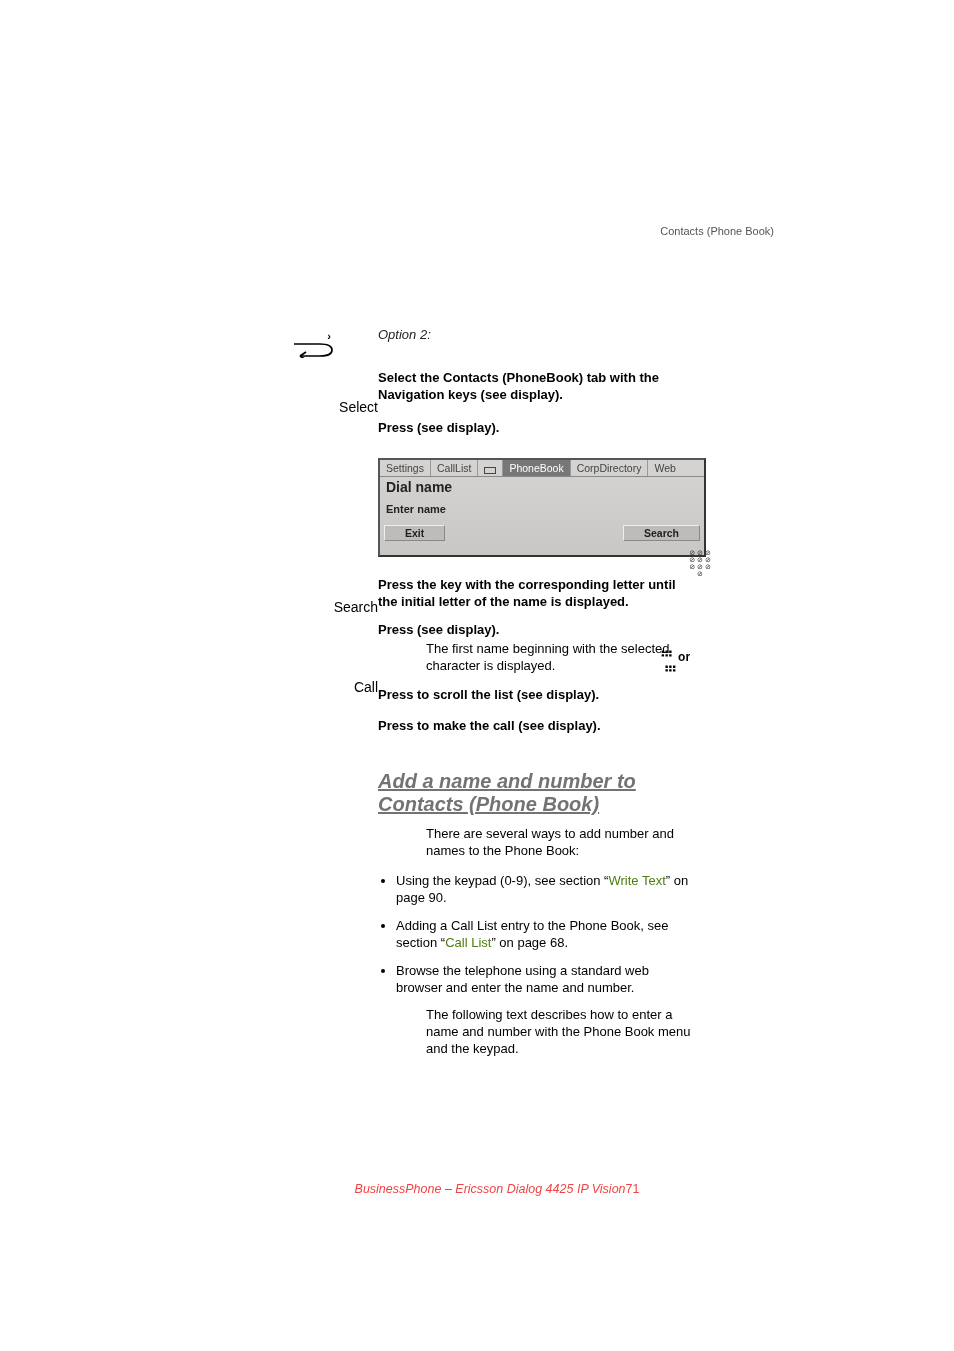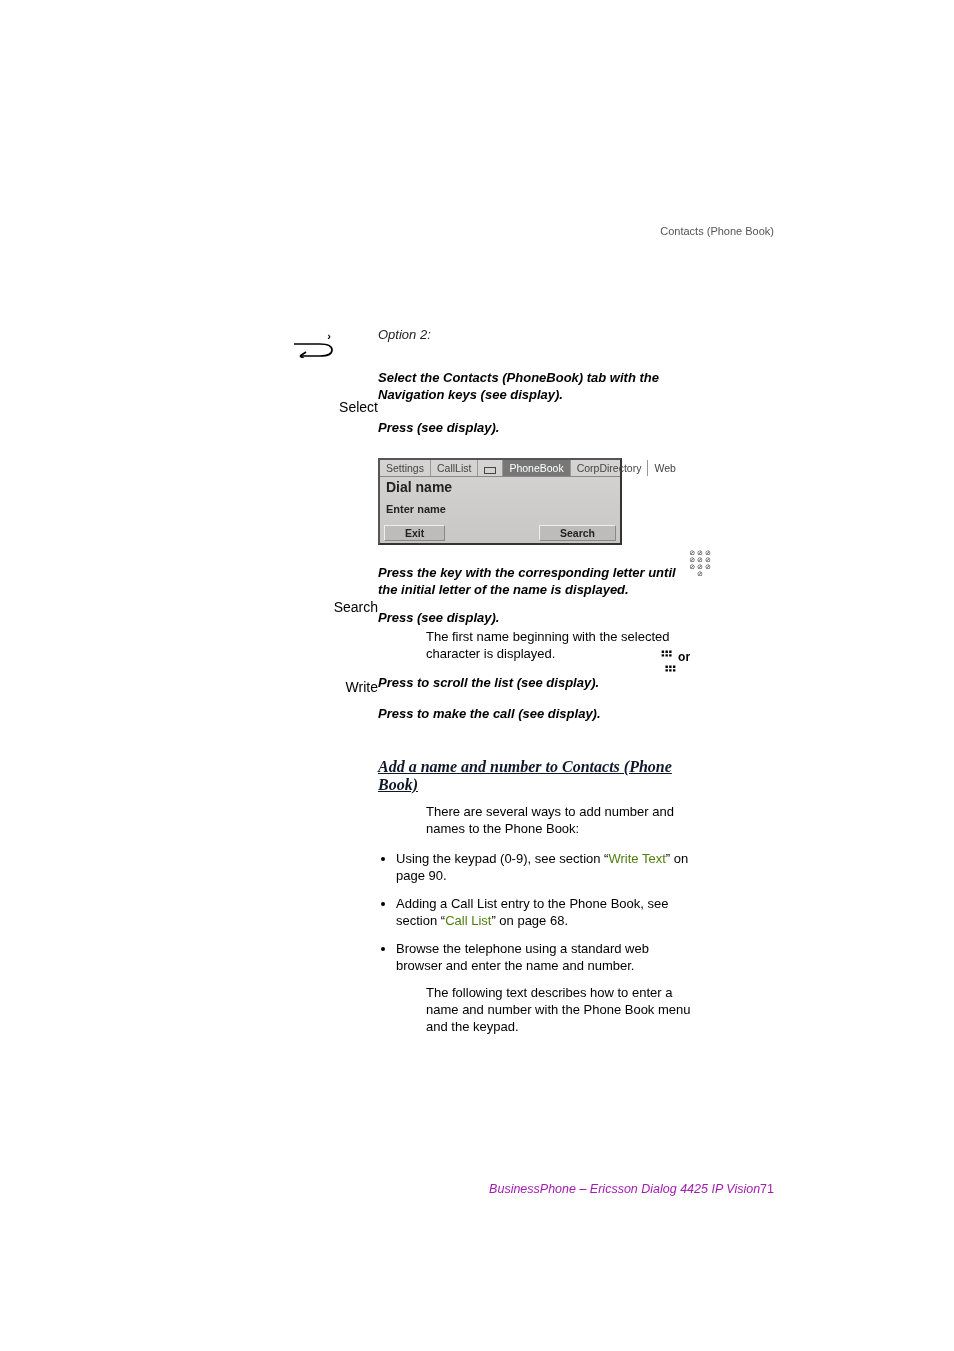--- a/index.html
+++ b/index.html
@@ -34,21 +34,20 @@
   }
   .option-label {
     font-style: italic;
     color: #222;
     margin-bottom: 28px;
   }
   .bold-p {
     font-weight: bold;
     margin-bottom: 8px;
     line-height: 1.3;
-    font-style: italic;
   }
   .plain-p {
     margin-bottom: 12px;
     line-height: 1.3;
     margin-left: 48px;
   }
   .nav-icon {
     position: absolute;
     left: 290px;
     top: 330px;
@@ -61,21 +60,21 @@
     display: block;
     text-align: center;
     margin-left: 28px;
     margin-bottom: -2px;
   }
   .phone-display {
     border: 2.5px solid #555;
     border-right-color: #333;
     border-bottom-color: #333;
     background: linear-gradient(#d5d4d3, #c8c7c5);
-    width: 244px;
+    width: 328px;
     margin-top: 21px;
     margin-bottom: 18px;
     font-size: 11px;
     color: #222;
   }
   .tabs {
     display: flex;
     border-bottom: 1px solid #888;
   }
   .tab {
@@ -99,21 +98,21 @@
     display: inline-block;
   }
   .display-body {
     padding: 2px 6px 10px;
   }
   .dial-name { font-weight: bold; font-size: 14px; }
   .enter-name { font-weight: bold; font-size: 11px; margin-top: 8px; }
   .softkeys {
     display: flex;
     justify-content: space-between;
-    padding: 0 4px 2px;
+    padding: 0 4px 14px;
   }
   .softkey {
     background: #bdbcba;
     border: 1px solid #888;
     border-top-color: #eee;
     border-left-color: #eee;
     padding: 1px 20px;
     font-weight: bold;
     font-size: 10.5px;
   }
@@ -140,46 +139,45 @@
   }
   .fine-dots2::before {
     content: "⠘⠛";
     font-size: 13px;
     letter-spacing: -2px;
   }
   .subhead {
     font-weight: bold;
     font-style: italic;
     text-decoration: underline;
-    font-size: 16px;
+    font-size: 20px;
     margin-bottom: 10px;
     margin-top: 35px;
-    color: #0f172a;
-    font-family: Liberation Serif, serif;
+    color: #737373;
   }
   ul {
     list-style: disc;
     margin-left: 18px;
     margin-bottom: 10px;
   }
   li {
     margin-bottom: 10px;
     line-height: 1.35;
   }
   .link { color: #4d7c0f; }
   .footer {
     position: absolute;
     bottom: 155px;
     left: 180px;
     right: 180px;
     display: flex;
-    justify-content: flex-end;
+    justify-content: center;
     font-style: italic;
     font-size: 12.5px;
-    color: #a21caf;
+    color: #ef4444;
     margin-left: 40px;
   }
   .footer .page-num { font-style: normal; }
   .loop-svg { display: block; }
 </style>
 </head>
 <body>
 
 <div class="page-header">Contacts (Phone Book)</div>
 
@@ -236,21 +234,21 @@
 
   <div class="scroll-icons" style="top:322px;">
     <span class="fine-dots"></span>
     <span style="font-size:12px; font-weight:bold;">or</span>
     <span class="fine-dots2"></span>
   </div>
   <p class="bold-p">Press to scroll the list (see display).</p>
 
   <div style="height:6px"></div>
   <div class="left-col" style="left:-90px; top:352px;">
-    <span>Write</span>
+    <span>Call</span>
   </div>
   <p class="bold-p">Press to make the call (see display).</p>
 
   <h3 class="subhead">Add a name and number to Contacts (Phone Book)</h3>
 
   <p class="plain-p">There are several ways to add number and names to the Phone Book:</p>
 
   <ul>
     <li>
       <span>Using the keypad (0-9), see section “</span><span class="link">Write Text</span><span>” on page 90.</span>

